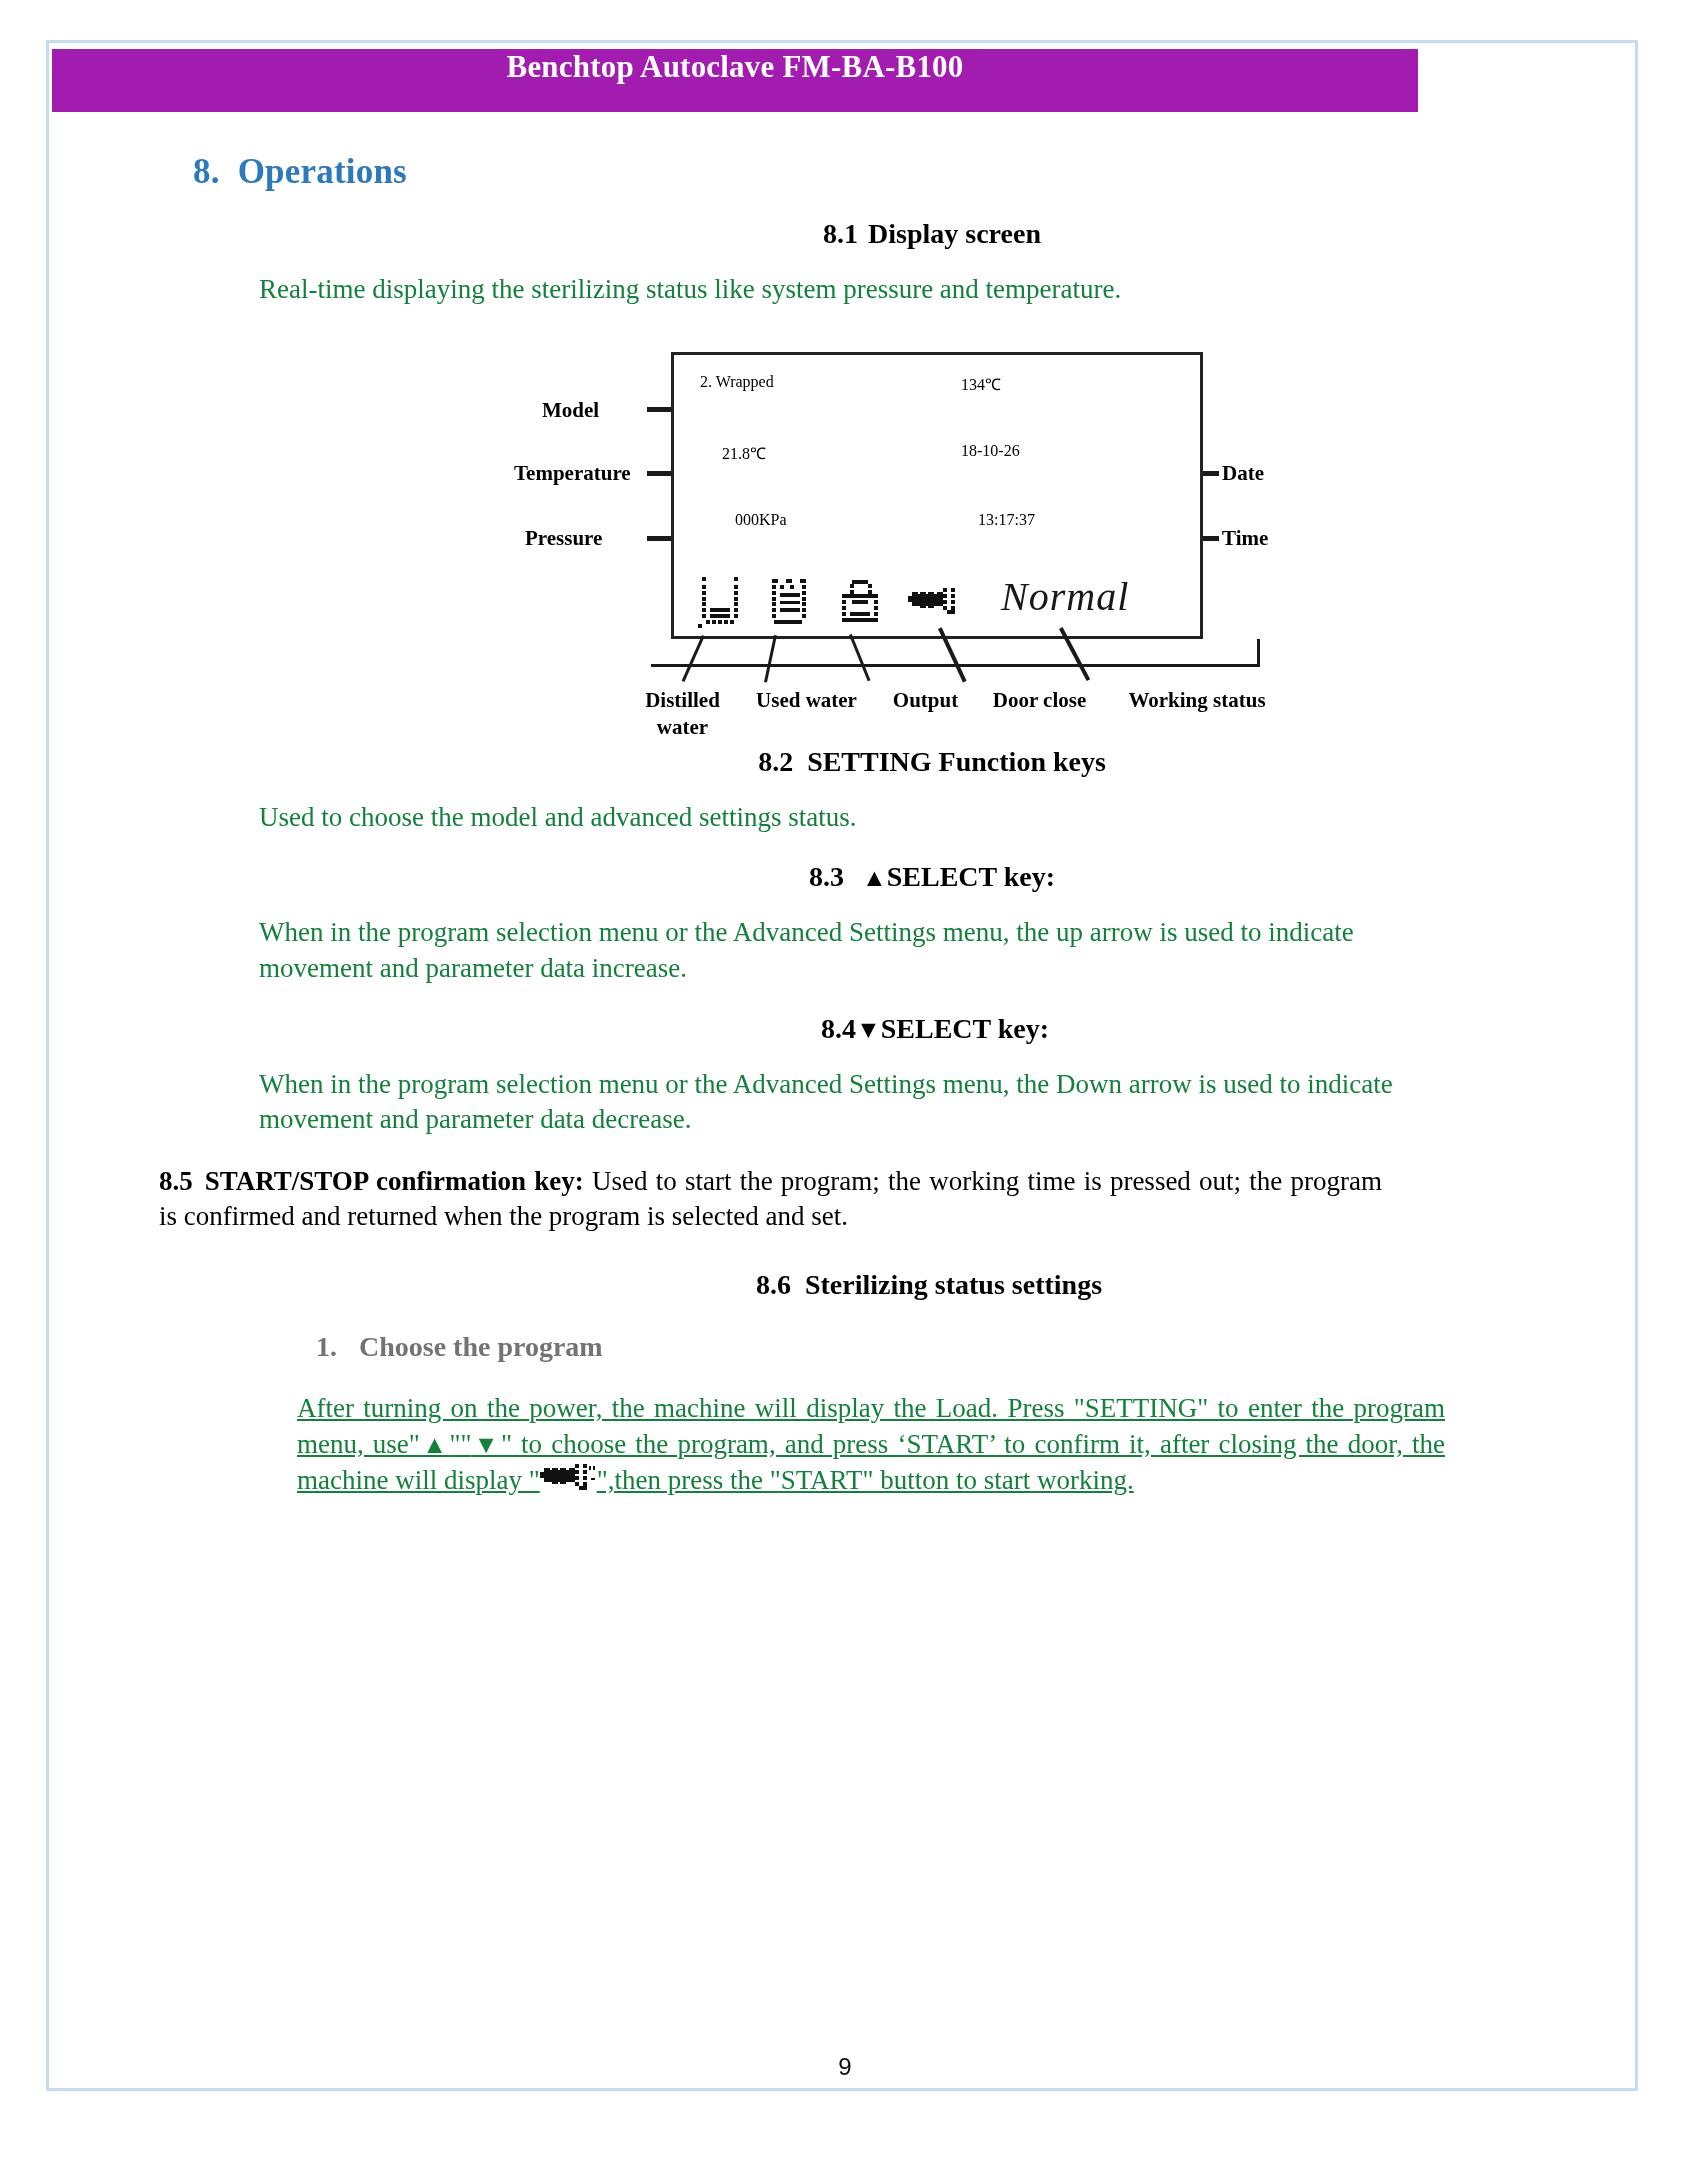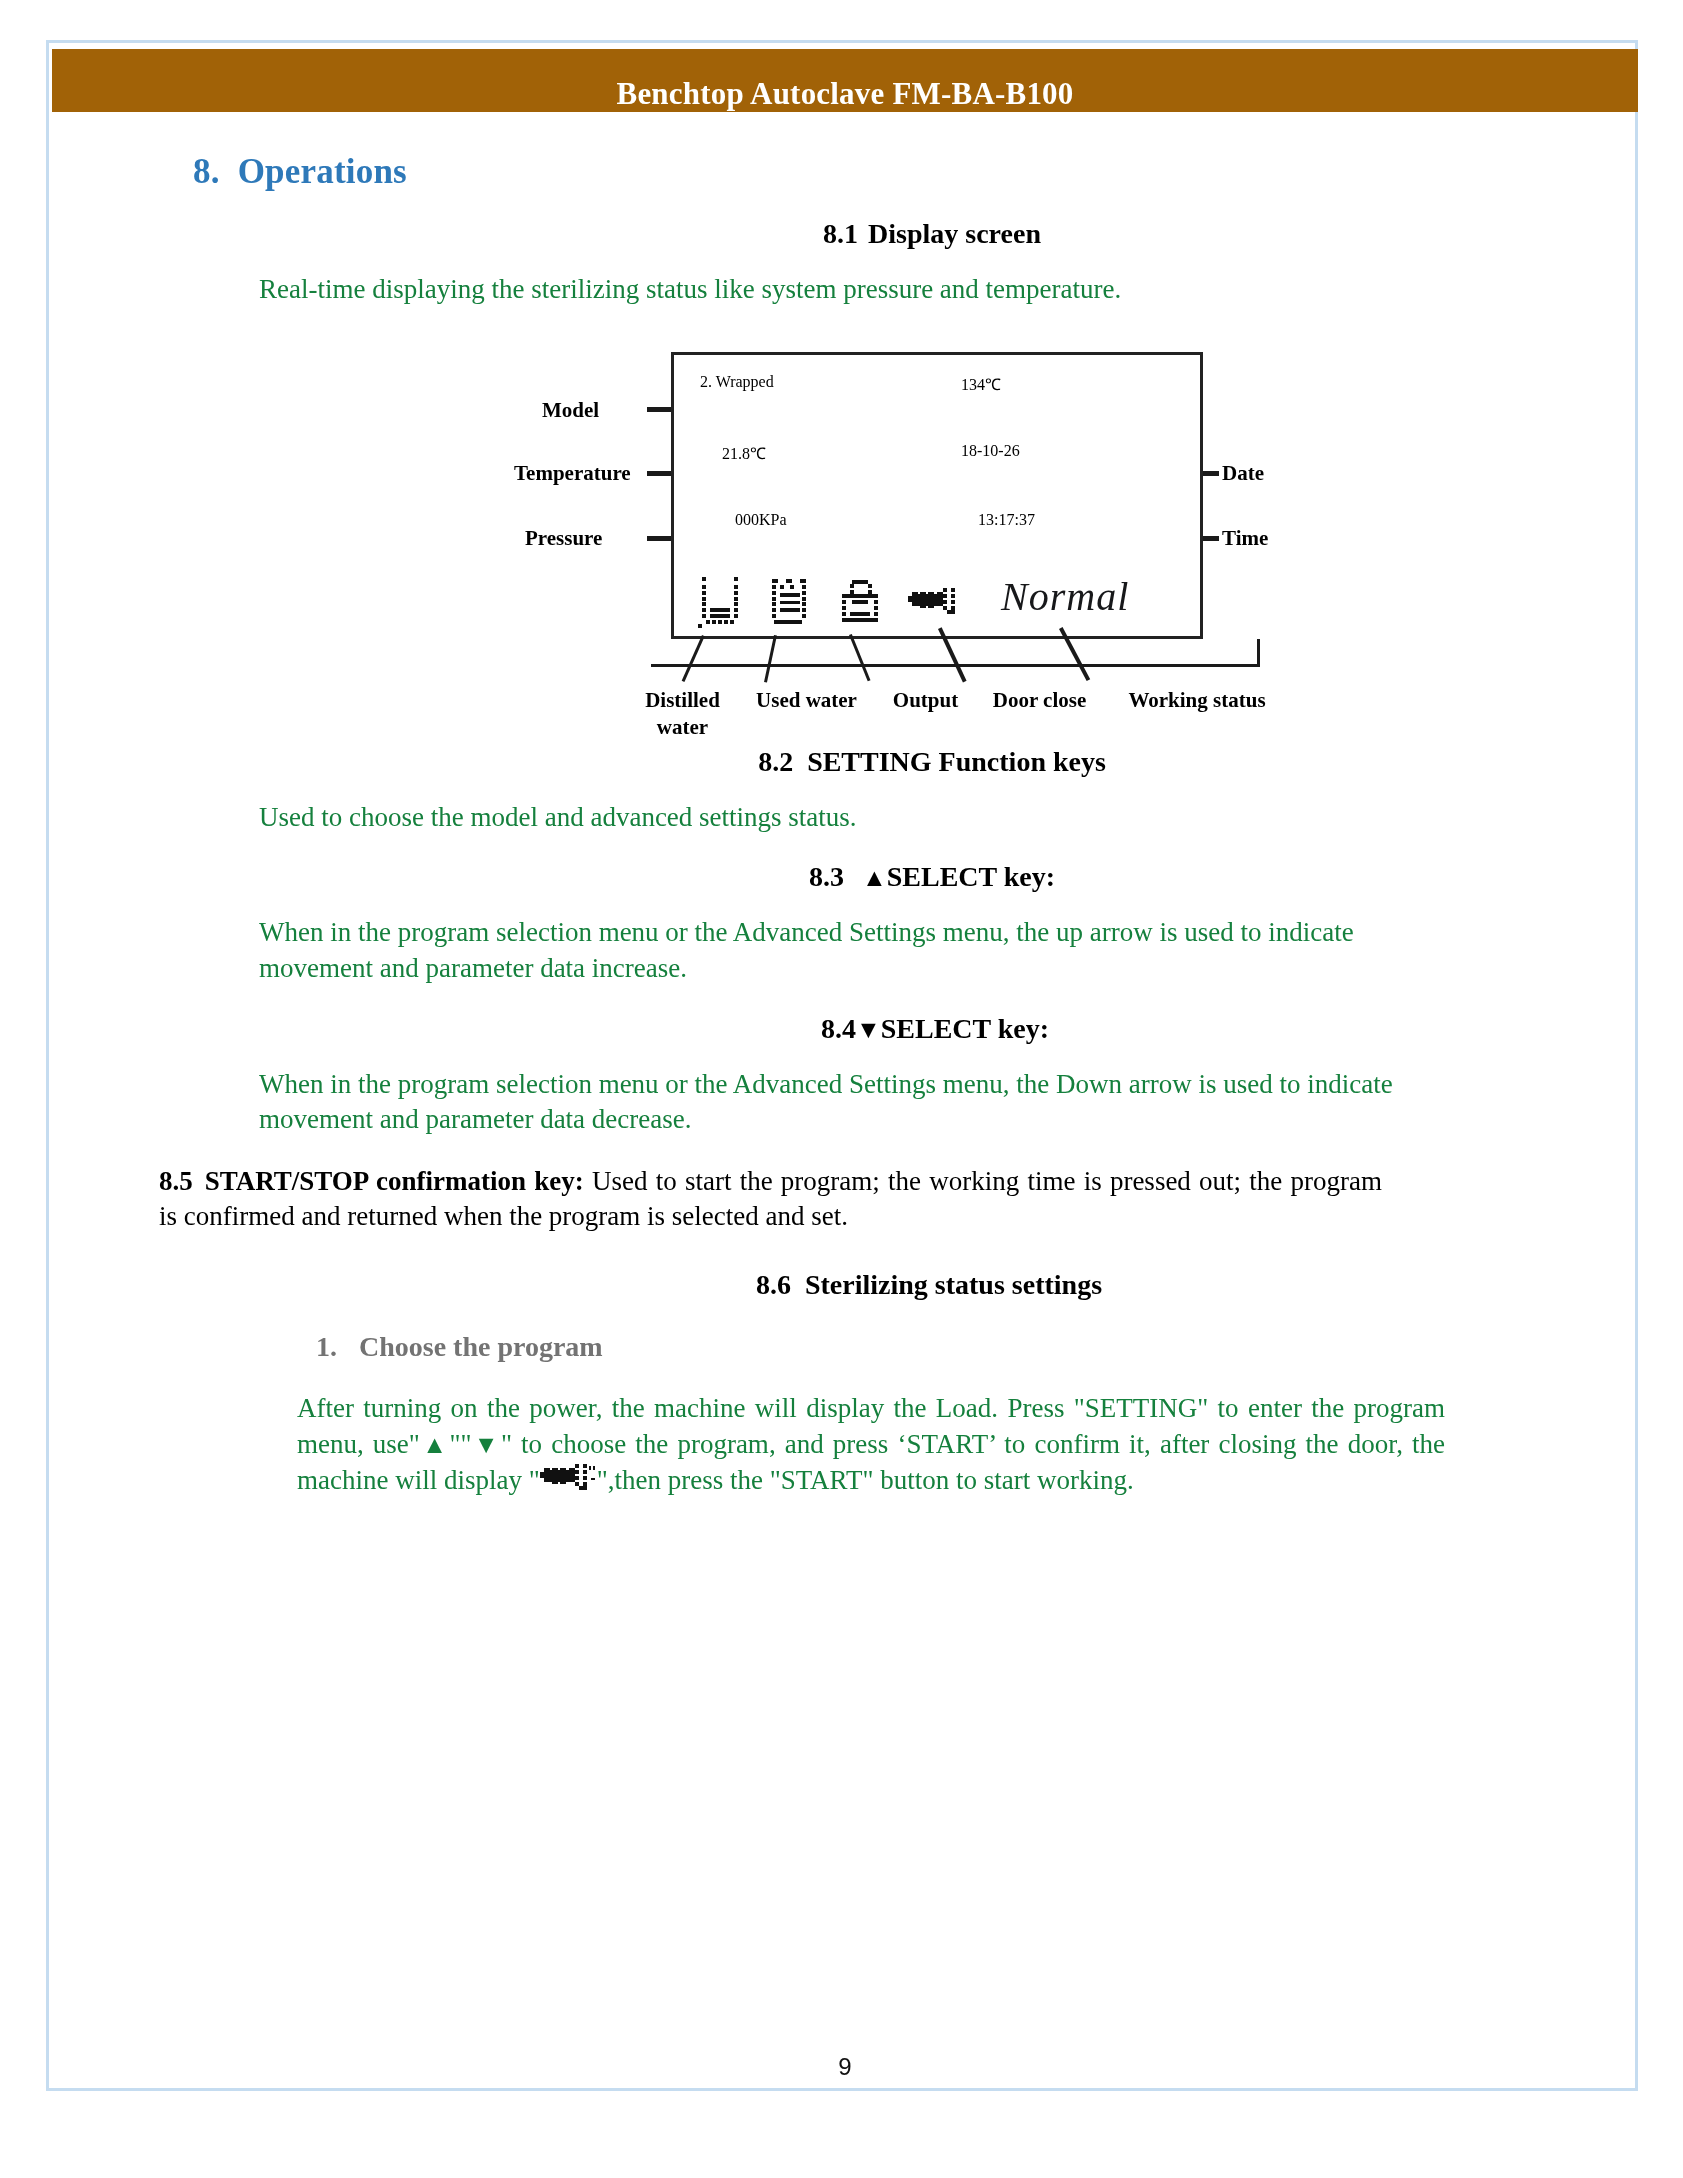--- a/index.html
+++ b/index.html
@@ -25,25 +25,25 @@
     border: 3px solid #c5dcf0;
     box-sizing: border-box;
     background: #ffffff;
   }
 
   
   #header-banner {
     position: absolute;
     left: 3px;
     top: 6px;
-    width: 1586px;
+    width: 1366px;
     height: 63px;
-    background: #a16207;
+    background: #a21caf;
     display: flex;
-    align-items: flex-end;
+    align-items: flex-start;
     justify-content: center;
   }
   #header-banner .title {
     color: #ffffff;
     font-family: "Liberation Serif", serif;
     font-weight: bold;
     font-size: 31px;
     letter-spacing: 0.2px;
   }
 
@@ -90,20 +90,21 @@
     font-size: 27px;
     line-height: 1.32;
     color: #15803d;
     margin: 22px 0 0 210px;
     width: 1178px;
   }
   .para.sub {
     margin-left: 248px;
     width: 1148px;
     text-align: justify;
+    text-decoration: underline;
   }
 
   .mixed {
     font-family: Liberation Serif, serif;
     font-size: 27px;
     line-height: 1.32;
     color: #000000;
     margin: 26px 0 0 110px;
     width: 1223px;
     text-align: justify;

